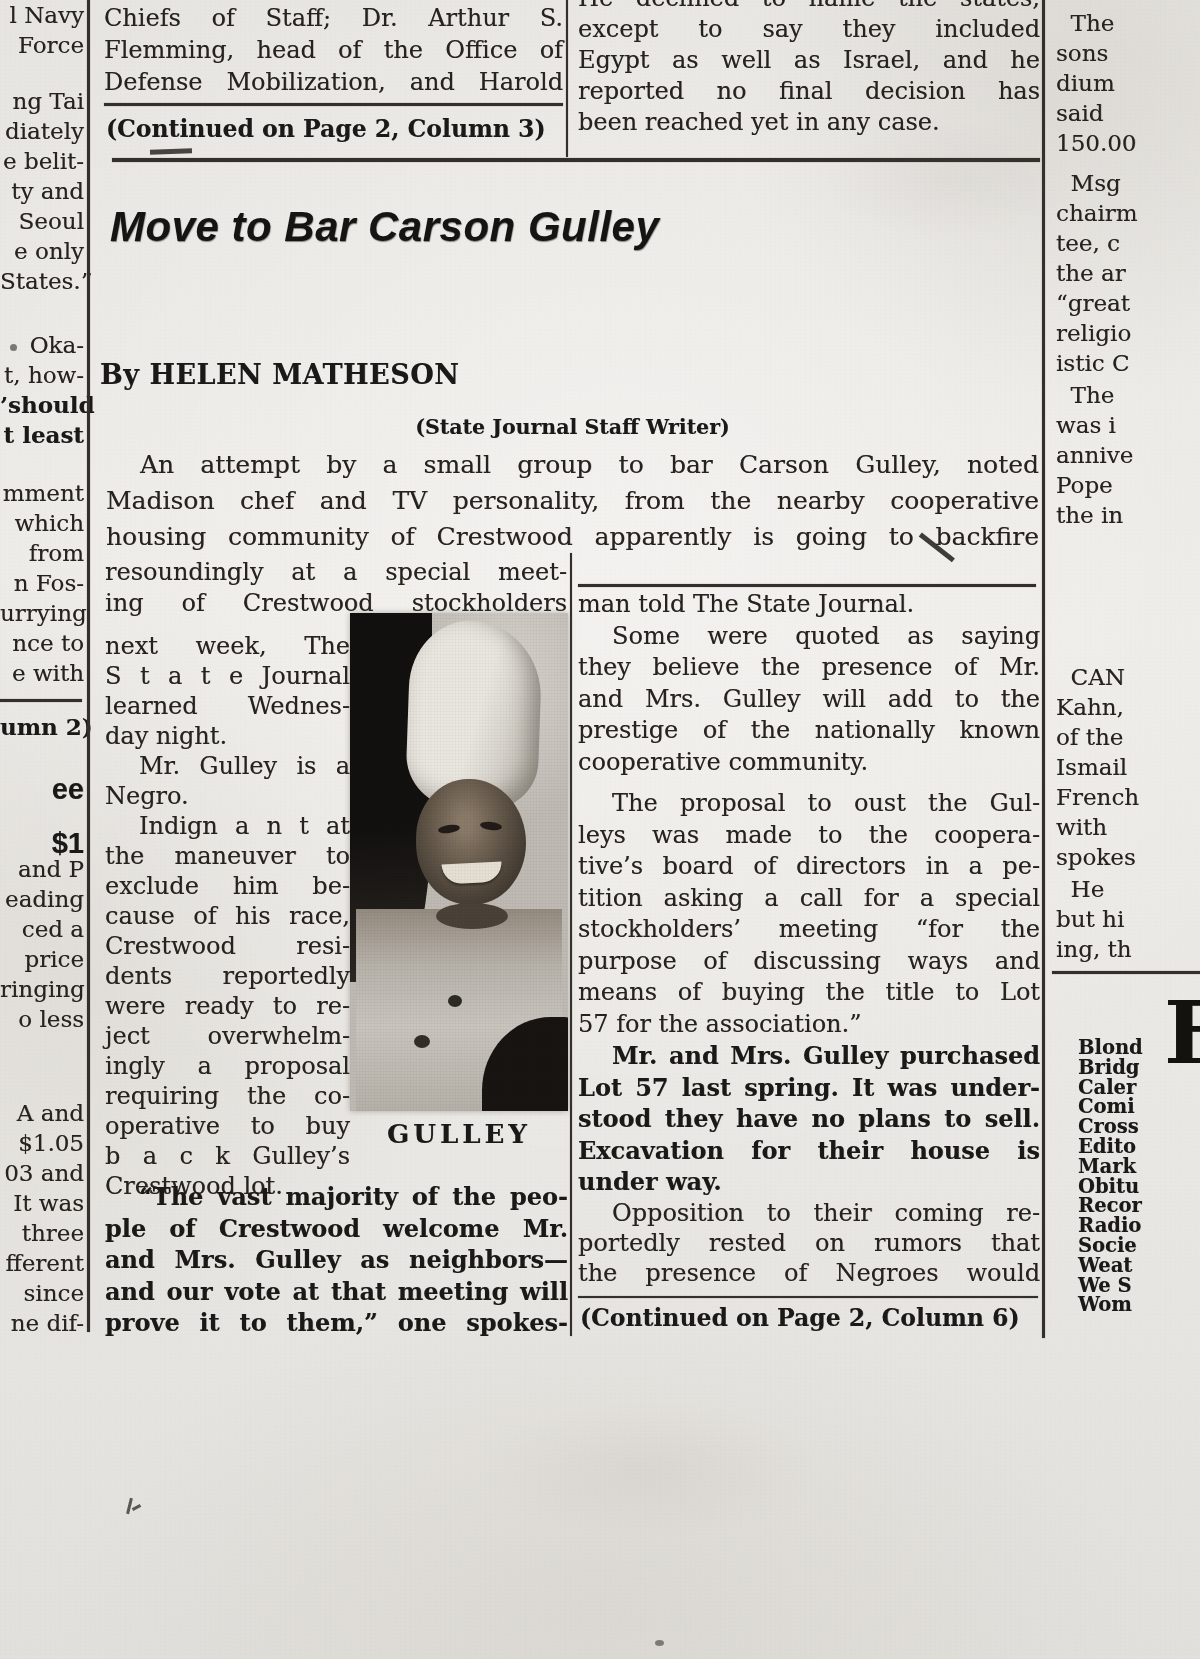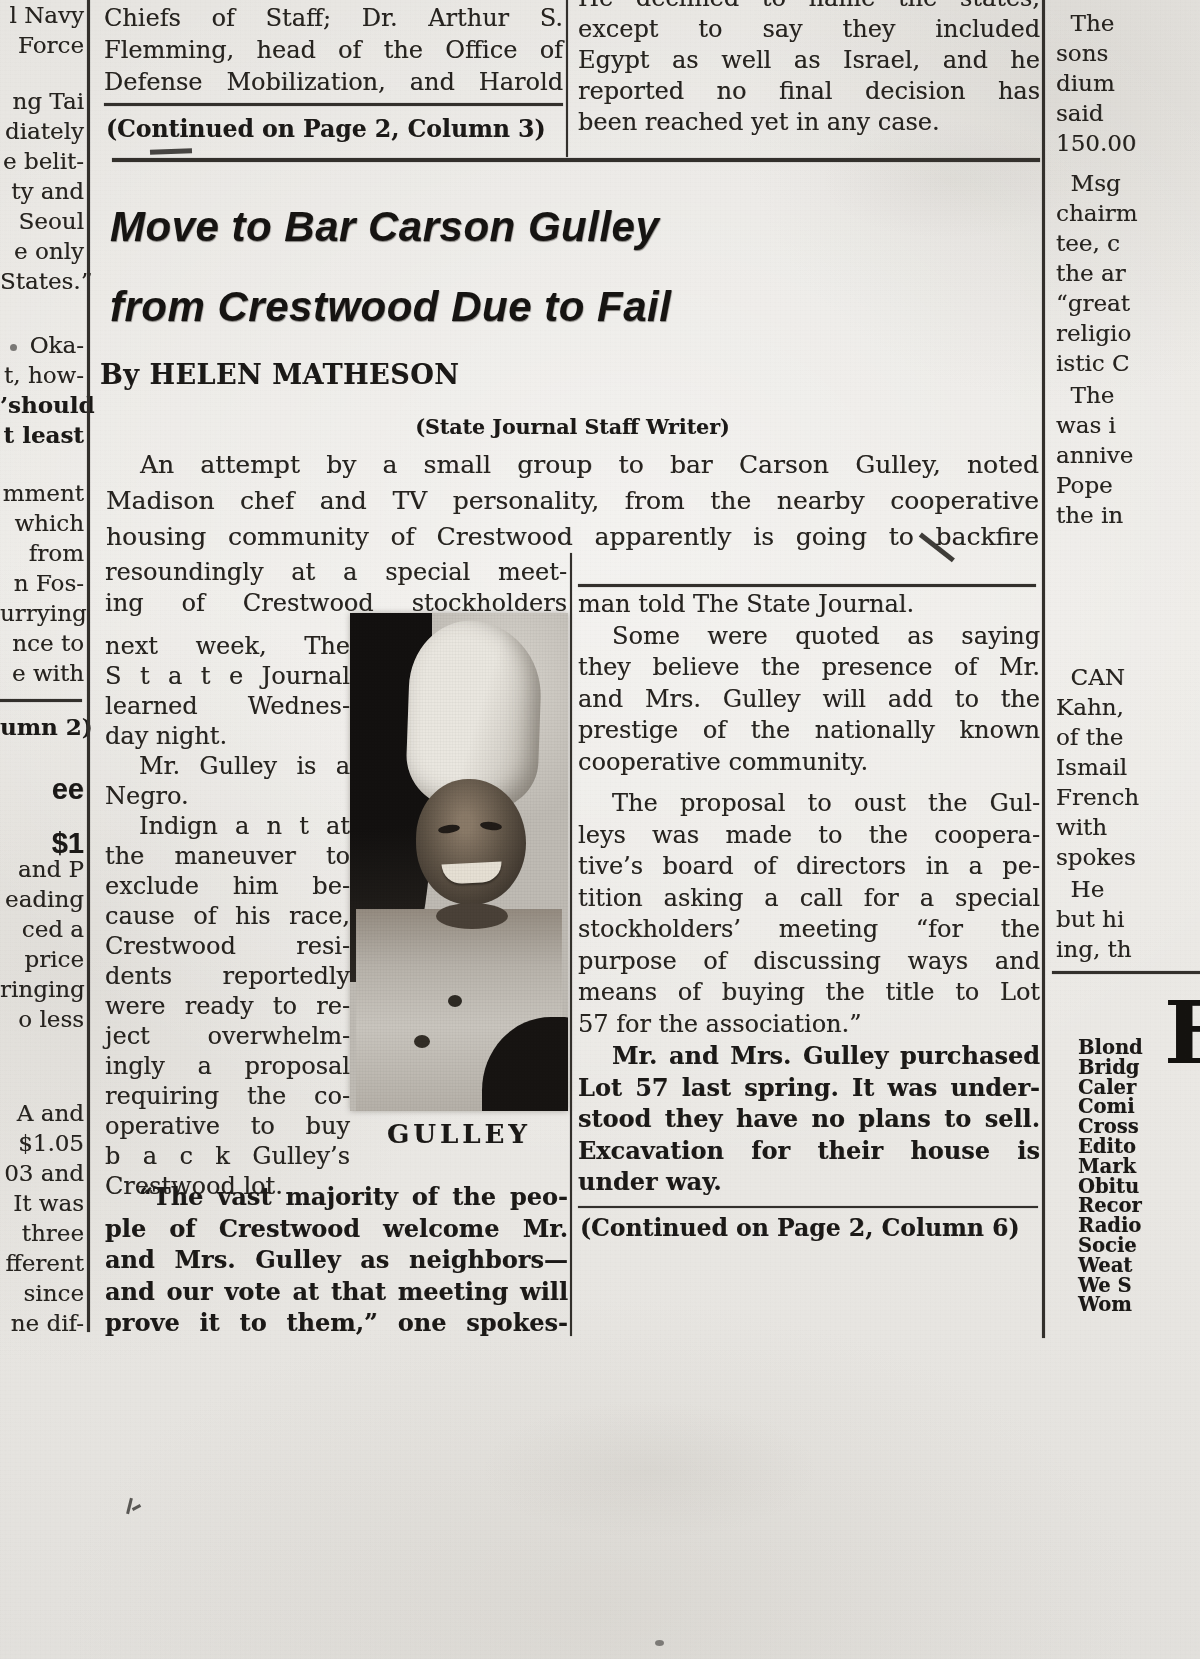--- a/index.html
+++ b/index.html
@@ -192,21 +192,20 @@
   <div class="artifact" style="left:128px;top:1498px;width:3px;height:16px;transform:rotate(14deg);opacity:.7;"></div>
   <div class="artifact" style="left:132px;top:1506px;width:9px;height:3px;transform:rotate(-28deg);opacity:.7;"></div>
   <div class="artifact" style="left:655px;top:1640px;width:9px;height:6px;border-radius:50%;opacity:.5;"></div>
   <div class="artifact" style="left:10px;top:344px;width:7px;height:7px;border-radius:50%;opacity:.55;"></div>
   <div class="stain" style="left:480px;top:1400px;width:340px;height:140px;background:radial-gradient(closest-side,rgba(120,113,102,.07),transparent);"></div>
   <div class="stain" style="left:820px;top:120px;width:260px;height:120px;background:radial-gradient(closest-side,rgba(120,113,102,.06),transparent);"></div>
 
   <div id="article">
     <div class="headline">
       <div>Move to Bar Carson Gulley</div>
-      <div>from Crestwood Due to Fail</div>
     </div>
     <div class="byline ink">By HELEN MATHESON</div>
     <div class="role ink">(State Journal Staff Writer)</div>
 
     <div class="lead para jall ind ink">
         <div class="tl">An attempt by a small group to bar Carson Gulley, noted</div>
         <div class="tl">Madison chef and TV personality, from the nearby cooperative</div>
         <div class="tl">housing community of Crestwood apparently is going to backfire</div>
       </div>
 
@@ -287,20 +286,25 @@
           <div class="tl">purpose of discussing ways and</div>
           <div class="tl">means of buying the title to Lot</div>
           <div class="tl">57 for the association.”</div>
         </div>
       <div class="para ind bold gap8">
           <div class="tl">Mr. and Mrs. Gulley purchased</div>
           <div class="tl">Lot 57 last spring.  It was under-</div>
           <div class="tl">stood they have no plans to sell.</div>
           <div class="tl">Excavation for their house is</div>
           <div class="tl">under way.</div>
+        </div>
+      <div class="para ind jall gap8 p4tight">
+          <div class="tl">Opposition to their coming re-</div>
+          <div class="tl">portedly rested on rumors that</div>
+          <div class="tl">the presence of Negroes would</div>
         </div>
       <div class="rc-rule"></div>
       <div class="rc-cont">(Continued on Page 2, Column 6)</div>
     </div>
   </div>
 
   <div class="rs ink" style="left:1056px;top:0;width:144px;height:1659px;">
     <div class="rsg" style="top:8px">
         <div class="tl">  The</div>
         <div class="tl">sons</div>

